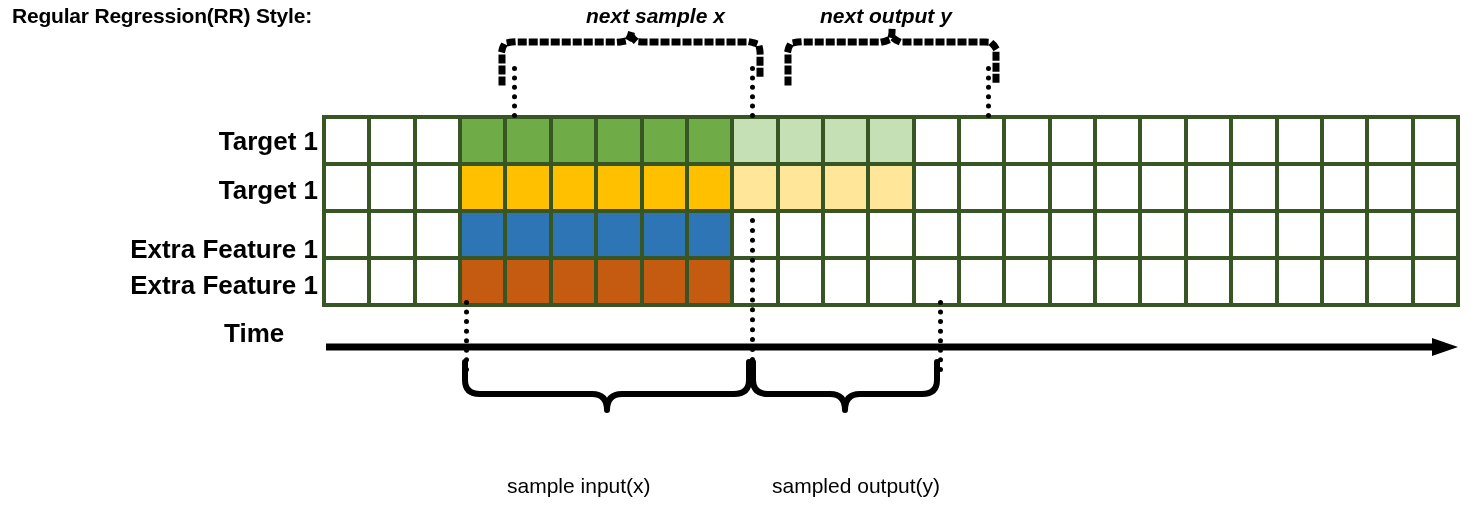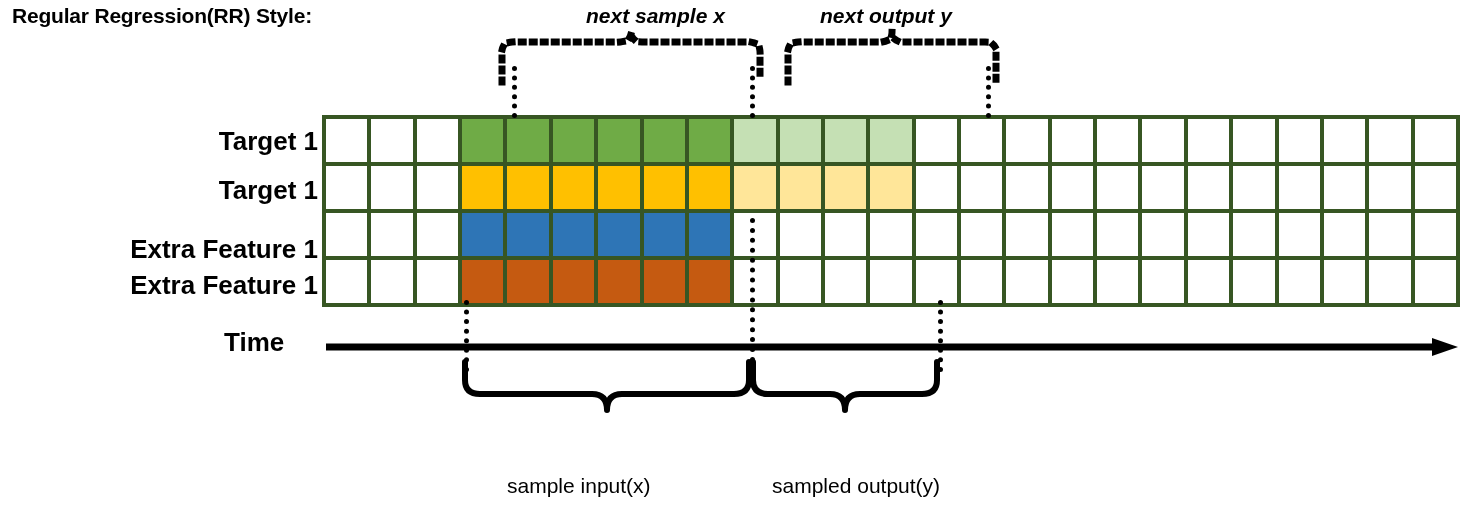--- a/index.html
+++ b/index.html
@@ -63,21 +63,21 @@
   .c-green-light { background: #C5E0B4; }
   .c-amber       { background: #FFC000; }
   .c-amber-light { background: #FFE699; }
   .c-blue        { background: #2E75B6; }
   .c-orange      { background: #C55A11; }
 
   
   #time-label {
     position: absolute;
     left: 224px;
-    top: 327px;
+    top: 318px;
     font-size: 26px;
     font-weight: bold;
     white-space: nowrap;
   }
   #time-axis {
     position: absolute;
     left: 326px;
     top: 338px;
     width: 1132px;
     height: 18px;

